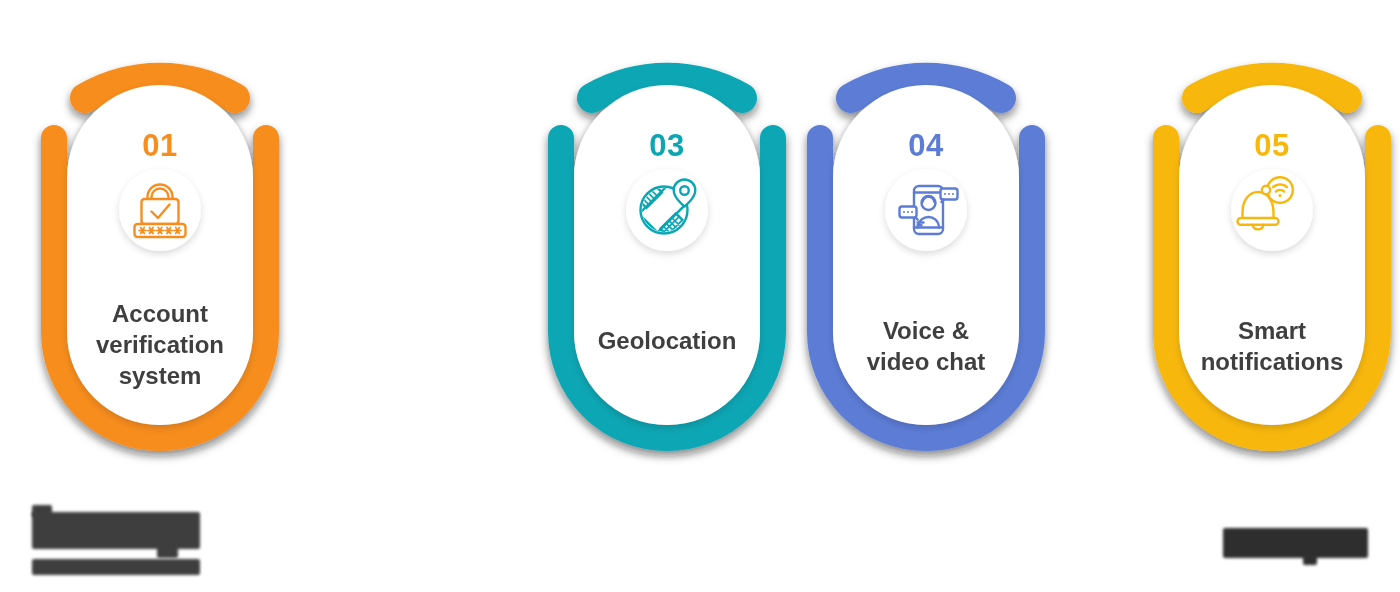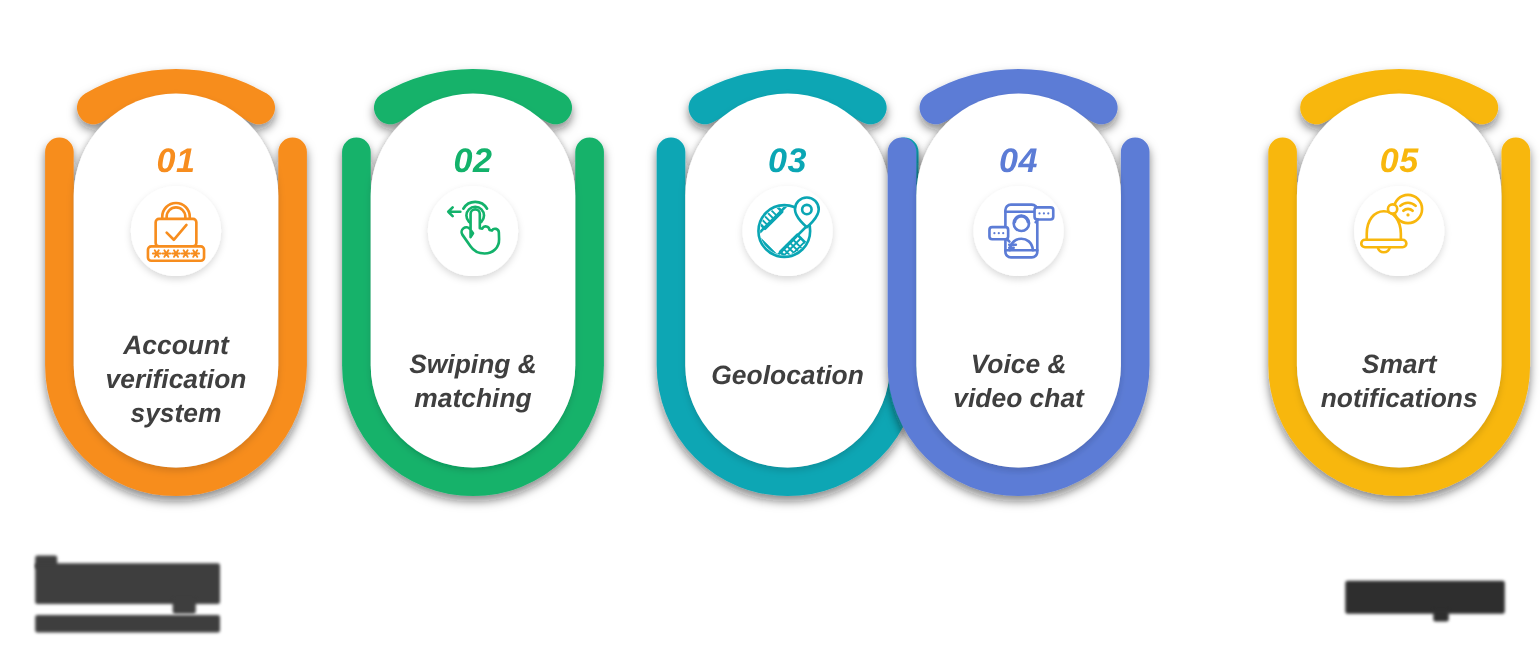--- a/index.html
+++ b/index.html
@@ -1,18 +1,18 @@
 <!DOCTYPE html>
 <html><head>
 <meta charset="utf-8">
 <style>
   html,body{margin:0;padding:0;background:#fff;}
   .stage{position:relative;width:1400px;height:592px;background:#fff;overflow:hidden;
          font-family:"Liberation Sans",sans-serif;}
-  .card{position:absolute;top:40px;width:260px;height:440px;font-style:italic;}
+  .card{position:absolute;top:40px;width:260px;height:440px;}
   .card svg{overflow:visible;display:block;}
   .cap{fill:none;stroke:var(--accent);stroke-width:30;stroke-linecap:round;}
   .ring{fill:none;stroke:var(--accent);stroke-width:26;stroke-linecap:round;}
   .body{fill:#ffffff;}
   .num{font-family:"Liberation Sans",sans-serif;font-weight:700;font-size:31px;
        letter-spacing:0.5px;fill:var(--accent);text-anchor:middle;}
   .label{font-family:"Liberation Sans",sans-serif;font-weight:700;font-size:24px;
          fill:#3F3F3F;text-anchor:middle;}
   .icon-bg{fill:#ffffff;}
   .icon path,.icon rect,.icon circle{stroke:var(--accent);stroke-width:2.4;fill:none;
@@ -67,44 +67,22 @@
                              M126.5 190.5H133.5 M128.2 187.5L131.8 193.5 M131.8 187.5L128.2 193.5
                              M135.25 190.5H142.25 M136.95 187.5L140.55 193.5 M140.55 187.5L136.95 193.5
                              M144 190.5H151 M145.7 187.5L149.3 193.5 M149.3 187.5L145.7 193.5"></path>
       </g>
       <text class="label" x="130" y="282">Account</text>
       <text class="label" x="130" y="313">verification</text>
       <text class="label" x="130" y="344">system</text>
     </svg>
   </div>
 
-  <div class="card" style="left: 300px; --accent: #13B26B;">
-    <svg width="260" height="440" viewBox="0 0 260 440">
-      <g filter="url(#halo)">
-        <path class="cap" d="M 55 58 A 149 149 0 0 1 205 58"></path>
-        <path class="ring" d="M 24 98 L 24 292 A 106 106 0 0 0 236 292 L 236 98"></path>
-        <rect class="body" x="37" y="45" width="186" height="340" rx="93" filter="url(#soft)"></rect>
-      </g>
-      <text class="num" x="130" y="116">02</text>
-      <circle class="icon-bg" cx="130" cy="170" r="41" filter="url(#soft)"></circle>
-      <g class="icon">
-        <path d="M 118.5 152.5 H 107.5 M 111.5 148.5 L 107.5 152.5 L 111.5 156.5"></path>
-        <circle cx="132" cy="156" r="8"></circle>
-        <path d="M 121.2 149.75 A 12.5 12.5 0 0 1 142.8 149.75"></path>
-        <path class="fillw" d="M 127.8 175.5 L 127.8 154.5 a 4.2 4.2 0 0 1 8.4 0 L 136.2 167.5 l 2.2 0.3
-                 a 3.5 3.5 0 0 1 6.6 1.2 l 2.2 0.6 a 3.4 3.4 0 0 1 6.3 1.6 l 0.2 6.3
-                 c 0.2 7.6 -5.6 13 -13.2 13 c -6.2 0 -9.8 -2.1 -12.8 -6.6 l -7.4 -10.6
-                 a 4.3 4.3 0 0 1 6.9 -5.1 l 2.8 3.8 z"></path>
-      </g>
-      <text class="label" x="130" y="299">Swiping &amp;</text>
-      <text class="label" x="130" y="330">matching</text>
-    </svg>
-  </div>
 
-  <div class="card" style="left: 586px; --accent: #0AA6B4;">
+  <div class="card" style="left: 537px; --accent: #0AA6B4;">
     <svg width="260" height="440" viewBox="0 0 260 440">
       <g filter="url(#halo)">
         <path class="cap" d="M 55 58 A 149 149 0 0 1 205 58"></path>
         <path class="ring" d="M 24 98 L 24 292 A 106 106 0 0 0 236 292 L 236 98"></path>
         <rect class="body" x="37" y="45" width="186" height="340" rx="93" filter="url(#soft)"></rect>
       </g>
       <text class="num" x="130" y="116">03</text>
       <circle class="icon-bg" cx="130" cy="170" r="41" filter="url(#soft)"></circle>
       <g class="icon">
         <circle cx="127" cy="170" r="23.5"></circle>

